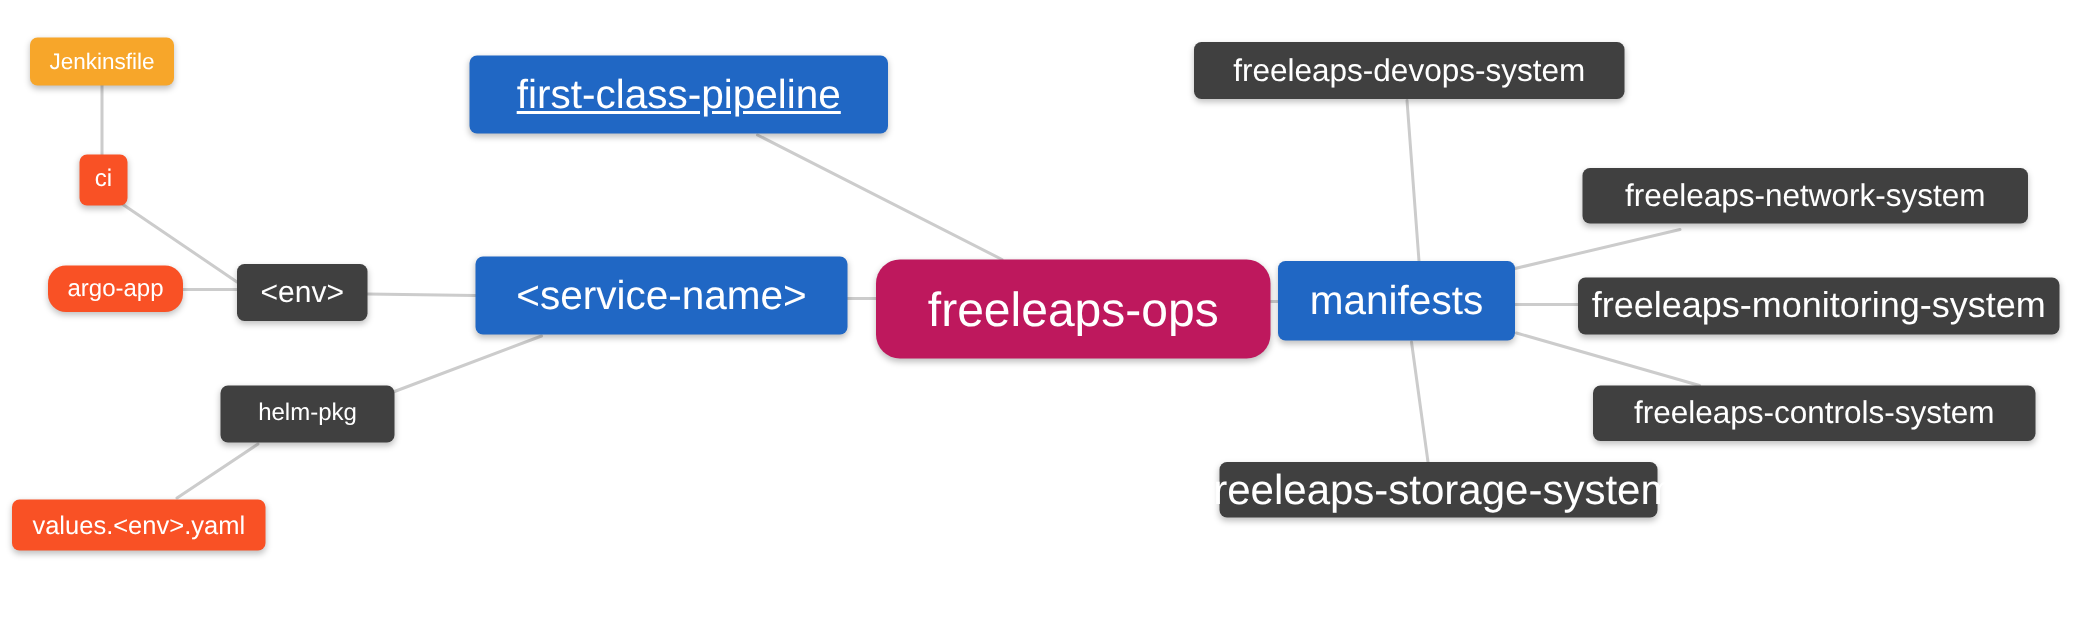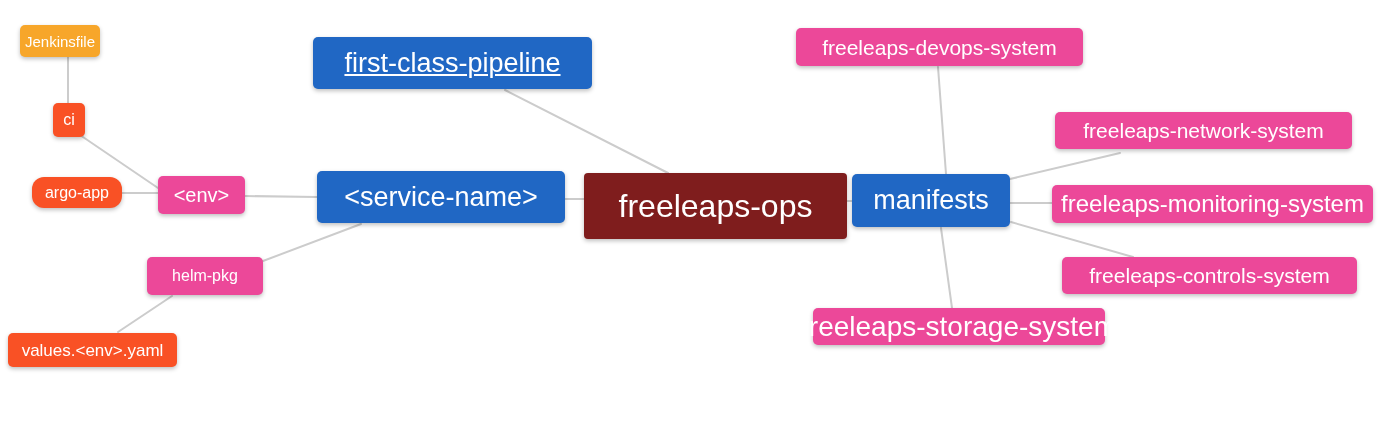--- a/index.html
+++ b/index.html
@@ -28,27 +28,27 @@
     justify-content: center;
     color: #ffffff;
     border-radius: 5px;
     box-shadow: 0 2px 4px rgba(0,0,0,0.25);
     white-space: nowrap;
     box-sizing: border-box;
     cursor: default;
     line-height: 1;
   }
   .node-blue  { background: #2067c4; }
-  .node-green { background: #ec4899; }
+  .node-green { background: #404040; }
   .node-red   { background: #f95125; }
   .node-amber { background: #f7a62a; }
-  .node-dark  { background: #7f1d1d; border-radius: 4px; }
+  .node-dark  { background: #be185d; border-radius: 16px; }
 
   
-  #n-jenkinsfile          { left: 20px;   top: 25px;  width: 80px;  height: 32px; font-size: 15px; justify-content: center; }
+  #n-jenkinsfile          { left: 20px;   top: 25px;  width: 96px;  height: 32px; font-size: 15px; justify-content: center; }
   #n-ci                   { left: 53px;   top: 103px; width: 32px;  height: 34px; font-size: 16px; }
   #n-argo-app             { left: 32px;   top: 177px; width: 90px;  height: 31px; font-size: 16px; border-radius: 12px; }
   #n-env                  { left: 158px;  top: 176px; width: 87px;  height: 38px; font-size: 20px; }
   #n-service-name         { left: 317px;  top: 171px; width: 248px; height: 52px; font-size: 27px; }
   #n-helm-pkg             { left: 147px;  top: 257px; width: 116px; height: 38px; font-size: 16px; }
   #n-values-env-yaml      { left: 8px;    top: 333px; width: 169px; height: 34px; font-size: 17px; }
   #n-first-class-pipeline { left: 313px;  top: 37px;  width: 279px; height: 52px; font-size: 27px; text-decoration: underline; }
   #n-freeleaps-ops        { left: 584px;  top: 173px; width: 263px; height: 66px; font-size: 32px; }
   #n-manifests            { left: 852px;  top: 174px; width: 158px; height: 53px; font-size: 27px; }
   #n-devops-system        { left: 796px;  top: 28px;  width: 287px; height: 38px; font-size: 21px; }

